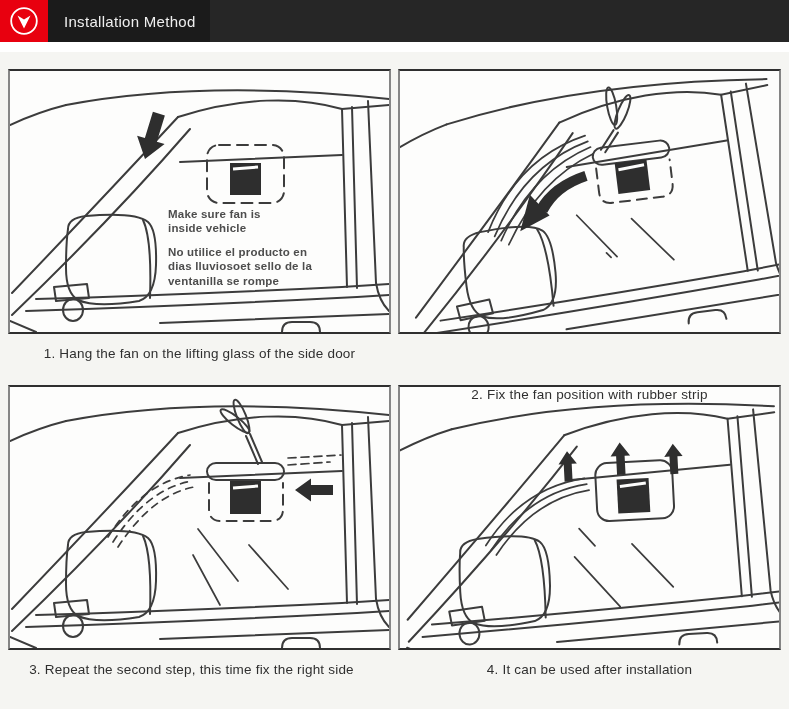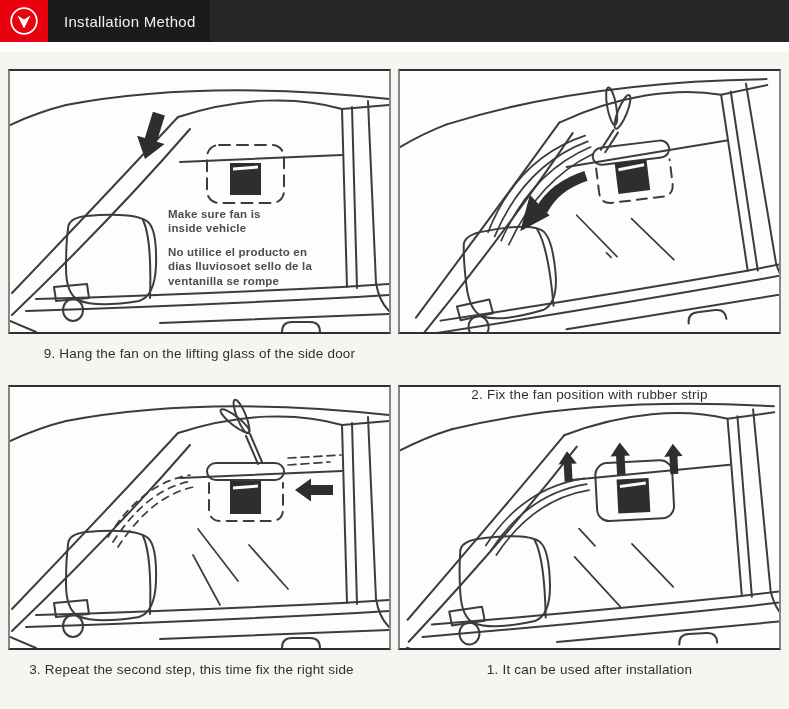--- a/index.html
+++ b/index.html
@@ -204,16 +204,16 @@
       </g>
       <g class="fill-dark">
         <use href="#fat-arrow" transform="translate(170,62) rotate(-90) scale(0.8)"></use>
         <use href="#fat-arrow" transform="translate(223,56) rotate(-90) scale(0.85)"></use>
         <use href="#fat-arrow" transform="translate(276,60) rotate(-90) scale(0.8)"></use>
       </g>
     </g>
   </svg>
 </div>
 
-<div class="caption" id="cap1">9. Hang the fan on the lifting glass of the side door</div>
+<div class="caption" id="cap1">1. Hang the fan on the lifting glass of the side door</div>
 <div class="caption" id="cap2">2. Fix the fan position with rubber strip</div>
 <div class="caption" id="cap3">3. Repeat the second step, this time fix the right side</div>
-<div class="caption" id="cap4">1. It can be used after installation</div>
+<div class="caption" id="cap4">4. It can be used after installation</div>
 
 </body></html>

